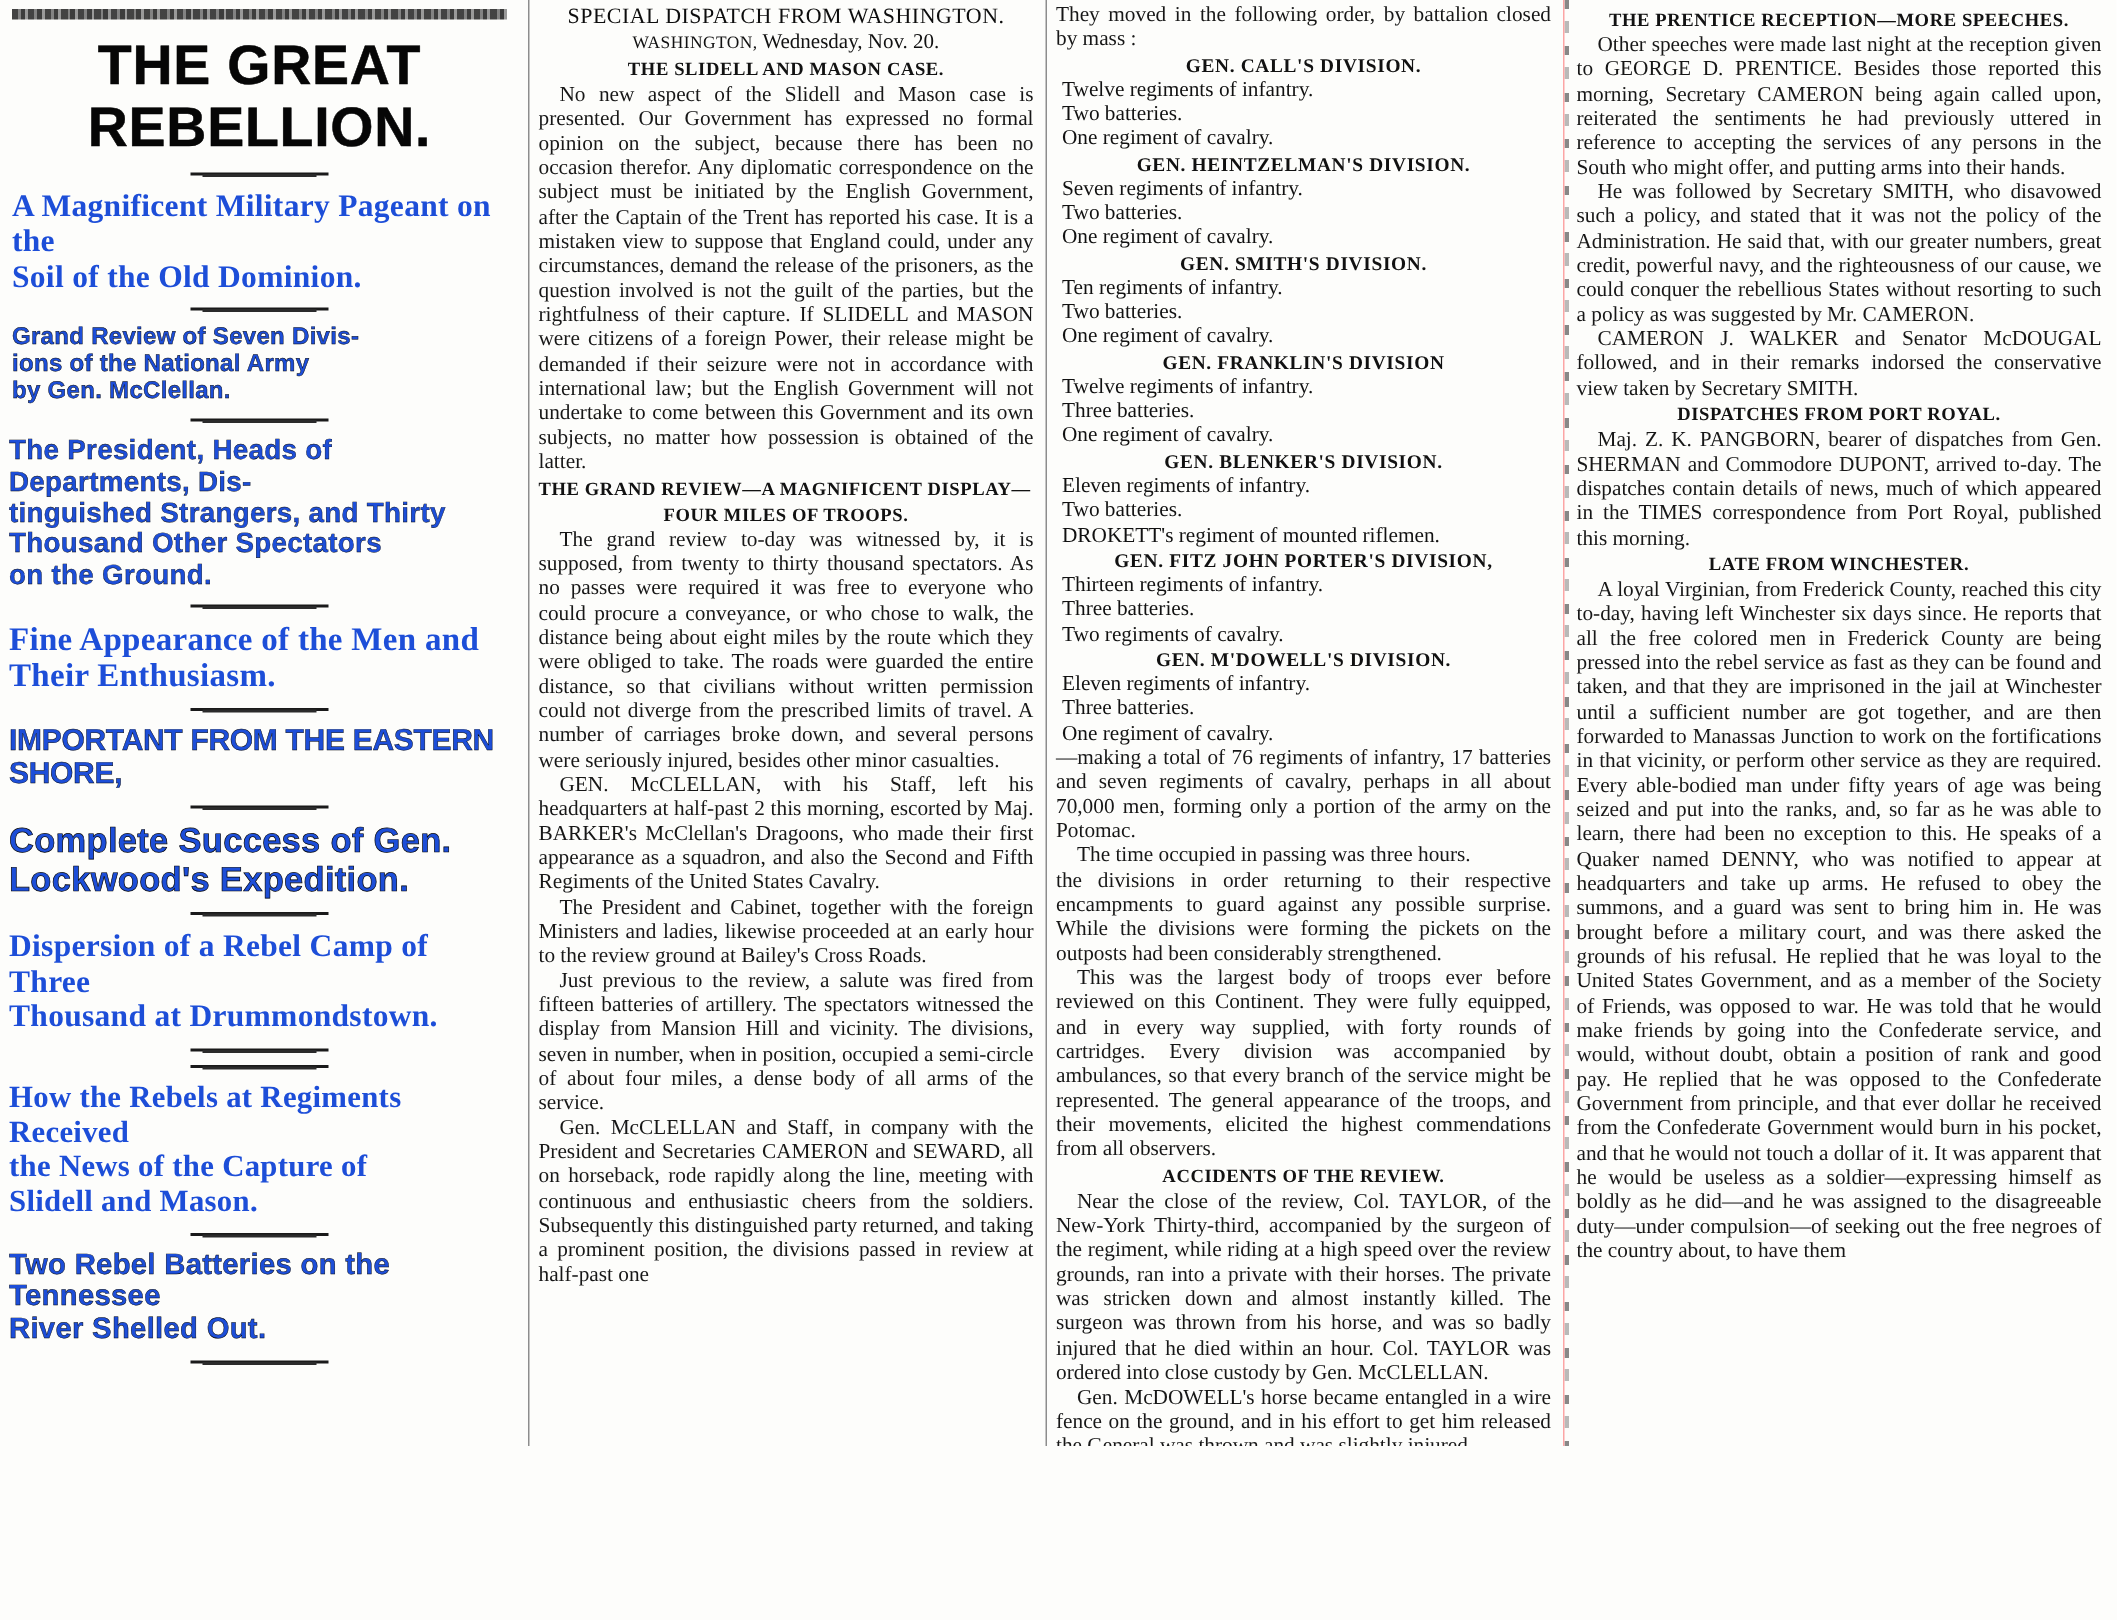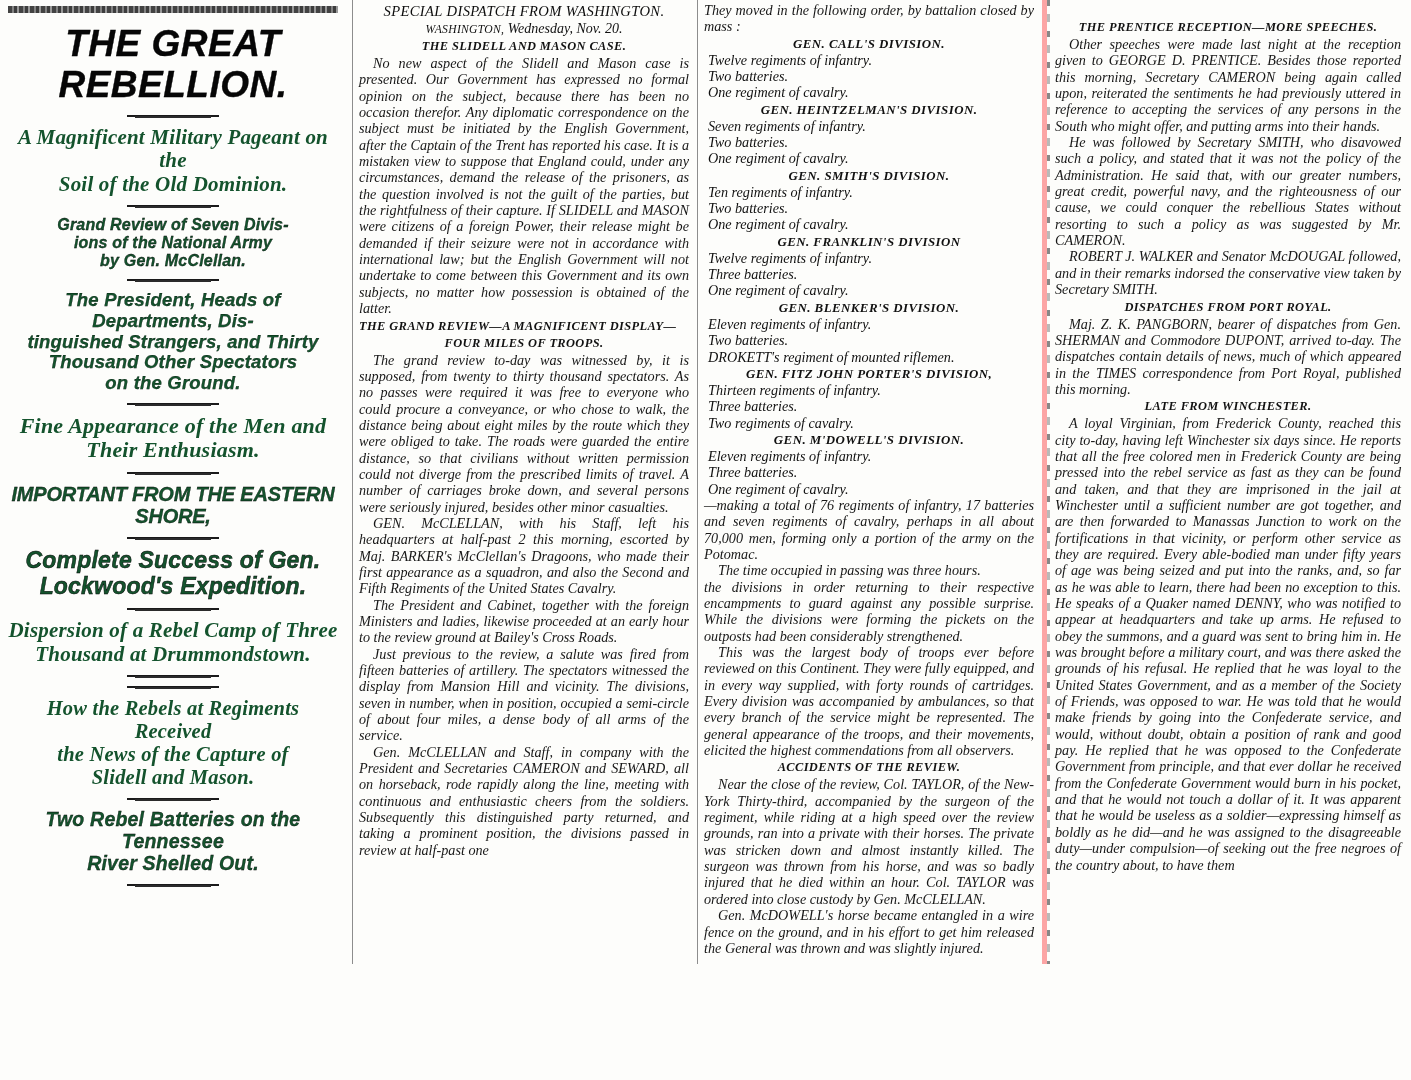--- a/index.html
+++ b/index.html
@@ -23,42 +23,40 @@
     display: flex;
     box-sizing: border-box;
   }
 
   
   .col {
     box-sizing: border-box;
     position: relative;
     height: 964px;
     overflow: hidden;
-    font-style: italic;
   }
   .col-1 { width: 352px; padding: 4px 12px 4px 6px; }
   .col-2 { width: 345px; padding: 2px 8px 0 6px; border-left: 1px solid #8d8d8d; }
   .col-3 { width: 345px; padding: 2px 8px 0 6px; border-left: 1px solid #8d8d8d; }
-  .col-4 { width: 369px; padding: 18px 10px 0 8px; border-left: 5px solid #fca5a5; }
+  .col-4 { width: 369px; padding: 4px 10px 0 8px; border-left: 1px solid #fca5a5; }
 
   
   .top-rule {
     height: 7px;
     margin: 2px 2px 3px 2px;
     background:
       repeating-linear-gradient(90deg,#222 0 4px,#6d6d6d 4px 6px,#1b1b1b 6px 9px,#888 9px 11px);
     opacity: .85;
   }
 
   
   .hl {
-    text-align: center;
     font-weight: bold;
     letter-spacing: .2px;
-    color: #14532d;
+    color: #1d4ed8;
     line-height: 1.12;
   }
   .hl-main {
     font-size: 37px;
     font-family: "Liberation Sans", "DejaVu Sans", sans-serif;
     font-weight: bold;
     letter-spacing: .5px;
     margin: 10px 0 2px 0;
     text-align: center;
     color: #060606;
@@ -321,21 +319,21 @@
       <p>Gen. McDOWELL's horse became entangled in a wire fence on the ground, and in his effort to get him released the General was thrown and was slightly injured.</p>
     </div>
   </div>
 
   <div class="col col-4">
     <div class="edge-noise" style="left:0;"></div>
     <div class="subhead">THE PRENTICE RECEPTION—MORE SPEECHES.</div>
     <div class="body-text">
       <p>Other speeches were made last night at the reception given to GEORGE D. PRENTICE. Besides those reported this morning, Secretary CAMERON being again called upon, reiterated the sentiments he had previously uttered in reference to accepting the services of any persons in the South who might offer, and putting arms into their hands.</p>
       <p>He was followed by Secretary SMITH, who disavowed such a policy, and stated that it was not the policy of the Administration. He said that, with our greater numbers, great credit, powerful navy, and the righteousness of our cause, we could conquer the rebellious States without resorting to such a policy as was suggested by Mr. CAMERON.</p>
-      <p>ROBERT J. WALKER and Senator McDOUGAL followed, and in their remarks indorsed the conservative view taken by Secretary SMITH.</p>
+      <p>CAMERON J. WALKER and Senator McDOUGAL followed, and in their remarks indorsed the conservative view taken by Secretary SMITH.</p>
     </div>
     <div class="subhead">DISPATCHES FROM PORT ROYAL.</div>
     <div class="body-text">
       <p>Maj. Z. K. PANGBORN, bearer of dispatches from Gen. SHERMAN and Commodore DUPONT, arrived to-day. The dispatches contain details of news, much of which appeared in the TIMES correspondence from Port Royal, published this morning.</p>
     </div>
     <div class="subhead">LATE FROM WINCHESTER.</div>
     <div class="body-text">
       <p>A loyal Virginian, from Frederick County, reached this city to-day, having left Winchester six days since. He reports that all the free colored men in Frederick County are being pressed into the rebel service as fast as they can be found and taken, and that they are imprisoned in the jail at Winchester until a sufficient number are got together, and are then forwarded to Manassas Junction to work on the fortifications in that vicinity, or perform other service as they are required. Every able-bodied man under fifty years of age was being seized and put into the ranks, and, so far as he was able to learn, there had been no exception to this. He speaks of a Quaker named DENNY, who was notified to appear at headquarters and take up arms. He refused to obey the summons, and a guard was sent to bring him in. He was brought before a military court, and was there asked the grounds of his refusal. He replied that he was loyal to the United States Government, and as a member of the Society of Friends, was opposed to war. He was told that he would make friends by going into the Confederate service, and would, without doubt, obtain a position of rank and good pay. He replied that he was opposed to the Confederate Government from principle, and that ever dollar he received from the Confederate Government would burn in his pocket, and that he would not touch a dollar of it. It was apparent that he would be useless as a soldier—expressing himself as boldly as he did—and he was assigned to the disagreeable duty—under compulsion—of seeking out the free negroes of the country about, to have them</p>
     </div>
   </div>

